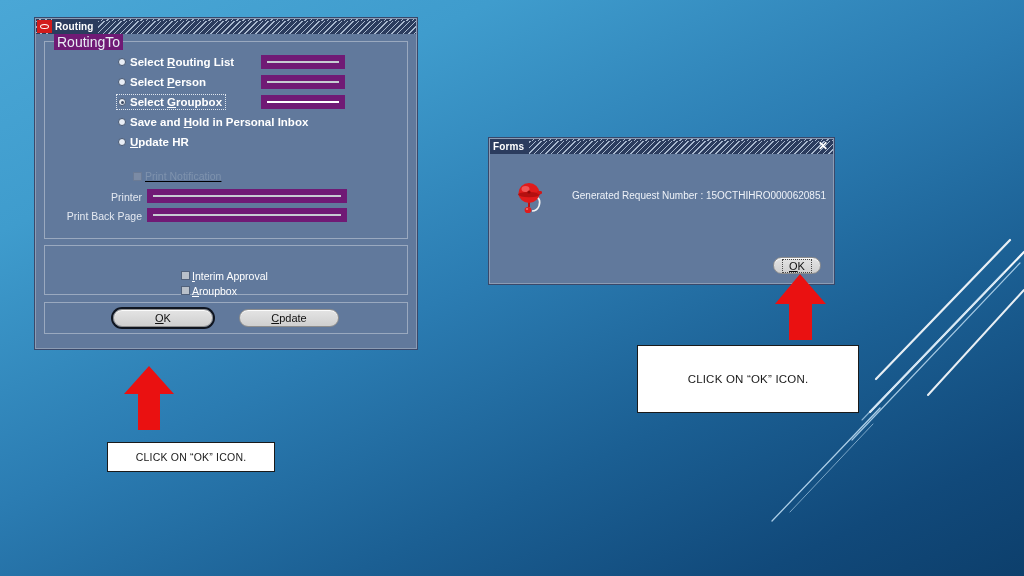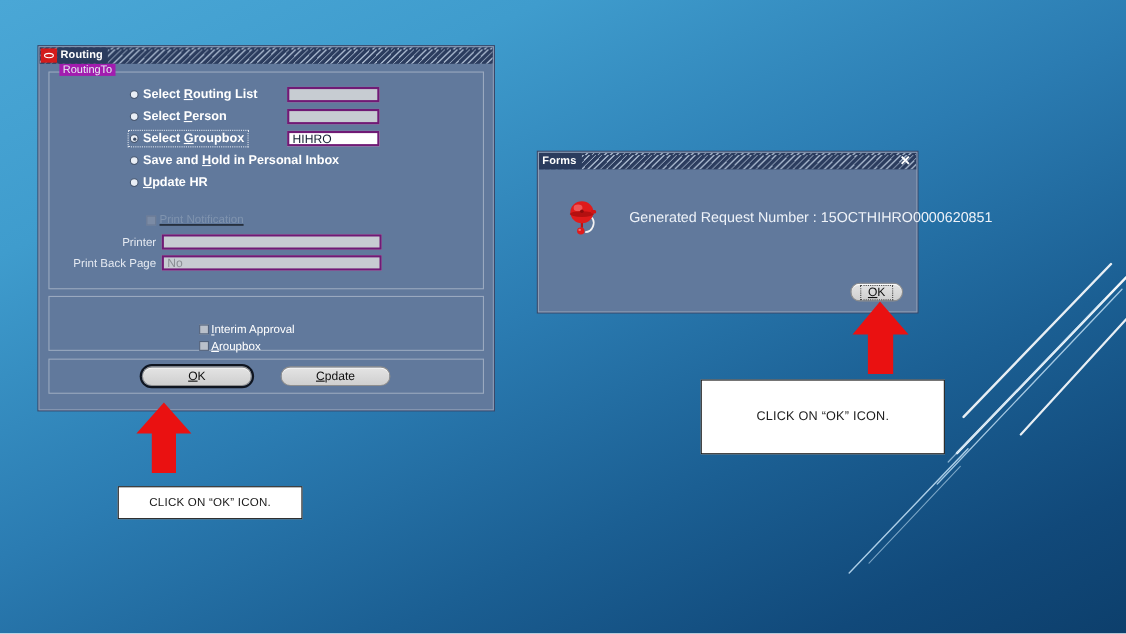--- a/index.html
+++ b/index.html
@@ -63,33 +63,33 @@
     border-radius: 50%;
   }
   .tb-close {
     position: absolute; right: 3px; top: 0; z-index: 3;
     color: #fff; font-size: 12px; font-weight: bold;
     line-height: 15px; width: 14px; text-align: center;
     cursor: pointer;
   }
 
   
-  #routing-window { left: 35px; top: 42px; width: 414px; height: 331px; }
+  #routing-window { left: 35px; top: 18px; width: 382px; height: 331px; }
   #routing-window .client { padding: 7px 8px 8px 8px; height: calc(100% - 15px); }
 
   .groupbox {
     border: 1px solid #9aa9bf;
     position: relative;
     padding: 14px 6px 6px 6px;
   }
   .groupbox > legend.gb-label {
     position: absolute; top: -8px; left: 9px;
-    background: #a21caf;
+    background: #701a75;
     padding: 0 3px;
-    font-size: 10px;
+    font-size: 14px;
     color: #e8edf4;
   }
   #routing-to { height: 198px; padding-top: 10px; }
 
   .radio-row { display: flex; align-items: center; height: 20px; }
   .radio-row .rb-label {
     display: flex; align-items: center; gap: 4px;
     padding: 1px 3px 1px 1px;
     margin-left: 66px;
     white-space: nowrap;
@@ -105,28 +105,29 @@
   .radio.sel::after {
     content: ""; position: absolute; left: 1.5px; top: 1.5px;
     width: 3px; height: 3px; border-radius: 50%; background: #3b4a63;
   }
   .rb-text { font-size: 11.5px; font-weight: bold; color: #ffffff; }
   .rb-text u { text-decoration: underline; }
 
   .field {
     position: absolute;
     height: 14px;
-    border: 2px solid #701a75;
+    border: 6px solid #701a75;
     font-size: 11px;
     color: #142033;
-    padding: 0 3px;
+    padding: 0 17px;
     line-height: 13px;
     background: #c7ccd2;
     overflow: hidden;
     white-space: nowrap;
+    font-weight: bold;
   }
   .field.white { background: #ffffff; }
   .field.dim { color: #8b8f95; }
 
   .print-area { margin-top: 18px; position: relative; height: 58px; }
   .chk-row { display: flex; align-items: center; gap: 3px; text-decoration: underline; }
   .checkbox {
     width: 9px; height: 9px;
     background: #b9c0ca; border: 1px solid #51617b;
     flex: 0 0 auto;
@@ -164,21 +165,21 @@
     border: 1px dotted #4a4a4a;
     padding: 0 6px;
     line-height: 12px;
   }
 
   
   #forms-window { left: 489px; top: 138px; width: 345px; height: 146px; }
   #forms-window .client { height: calc(100% - 15px); position: relative; }
   #alert-message {
     position: absolute; left: 82px; top: 36px;
-    font-size: 13px; color: #eef2f8;
+    font-size: 10px; color: #eef2f8;
     white-space: nowrap;
   }
   #bell-icon { position: absolute; left: 22px; top: 28px; width: 38px; height: 34px; }
   #forms-ok {
     position: absolute; right: 12px; bottom: 9px;
     width: 48px; height: 17px;
   }
 
   
   .callout {

